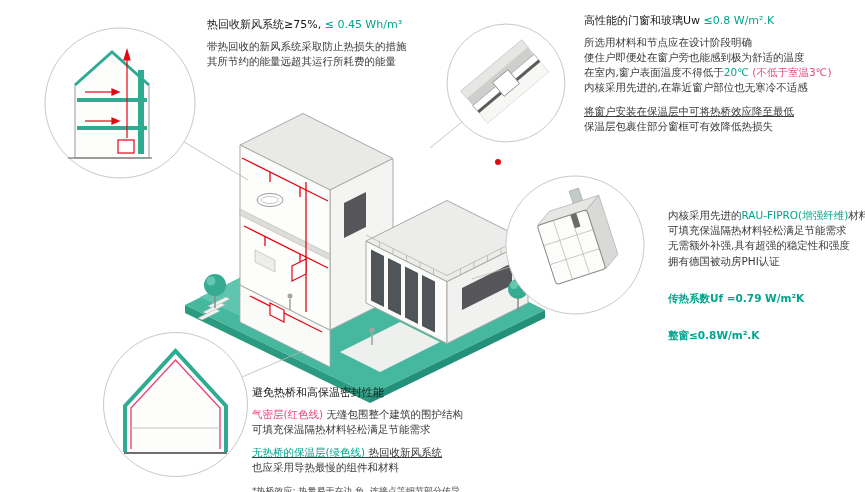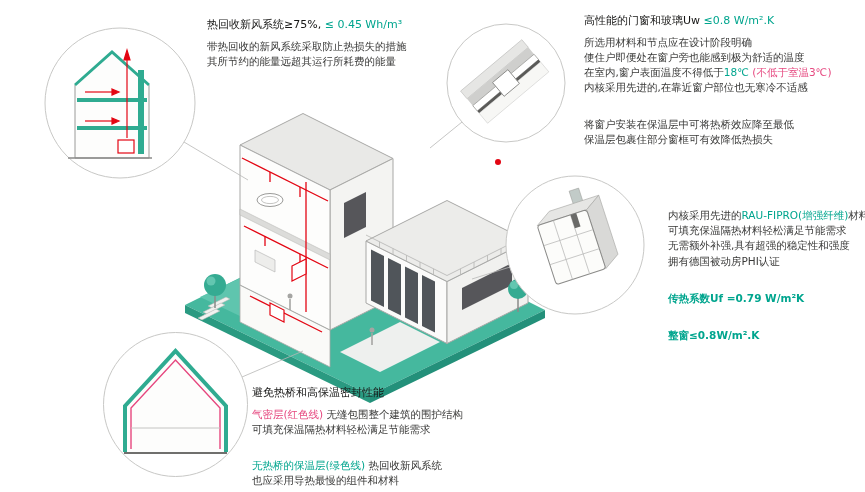--- a/index.html
+++ b/index.html
@@ -6,21 +6,21 @@
   .canvas{
     position:relative;width:865px;height:492px;background:#ffffff;overflow:hidden;
     font-family:"DejaVu Sans","Liberation Sans",sans-serif;
   }
   .scene{position:absolute;left:0;top:0;z-index:0;}
   .co{position:absolute;z-index:2;font-size:10.5px;color:#3a3a39;line-height:1.45;}
   .co .t{font-size:11px;font-weight:400;color:#161615;margin-bottom:7px;line-height:1.25;}
   .green{color:#00a58e;}
   .pink{color:#e6477f;text-align:center;}
   .bold{font-weight:700;margin-top:22px;}
-  .gap{margin-top:21px;}
+  .gap{margin-top:8px;text-decoration:underline;}
   .fn{font-size:9px;margin-top:9px;color:#4a4a49;}
 </style>
 </head>
 <body>
 
 <div class="canvas">
 
   <svg class="scene" width="865" height="492" viewBox="0 0 865 492">
 
     <g>
@@ -178,21 +178,21 @@
   <div class="co" style="left:207px;top:18px;width:290px;">
     <div class="t"><span>热回收新风系统≥75%,</span><span class="green"> ≤ 0.45 Wh/m³</span></div>
     <div>带热回收的新风系统采取防止热损失的措施</div>
     <div>其所节约的能量远超其运行所耗费的能量</div>
   </div>
 
   <div class="co" style="left:584px;top:14px;width:278px;">
     <div class="t"><span>高性能的门窗和玻璃Uw </span><span class="green">≤0.8 W/m².K</span></div>
     <div>所选用材料和节点应在设计阶段明确</div>
     <div>使住户即便处在窗户旁也能感到极为舒适的温度</div>
-    <div><span>在室内,窗户表面温度不得低于</span><span class="green">18℃</span><span class="pink"> (不低于室温3℃)</span></div>
+    <div><span>在室内,窗户表面温度不得低于</span><span class="green">20℃</span><span class="pink"> (不低于室温3℃)</span></div>
     <div>内核采用先进的,在靠近窗户部位也无寒冷不适感</div>
     <div class="gap">将窗户安装在保温层中可将热桥效应降至最低</div>
     <div>保温层包裹住部分窗框可有效降低热损失</div>
   </div>
 
   <div class="co" style="left:668px;top:208px;width:212px;">
     <div><span>内核采用先进的</span><span class="green">RAU-FIPRO(增强纤维)</span><span>材料</span></div>
     <div>可填充保温隔热材料轻松满足节能需求</div>
     <div>无需额外补强,具有超强的稳定性和强度</div>
     <div>拥有德国被动房PHI认证</div>

